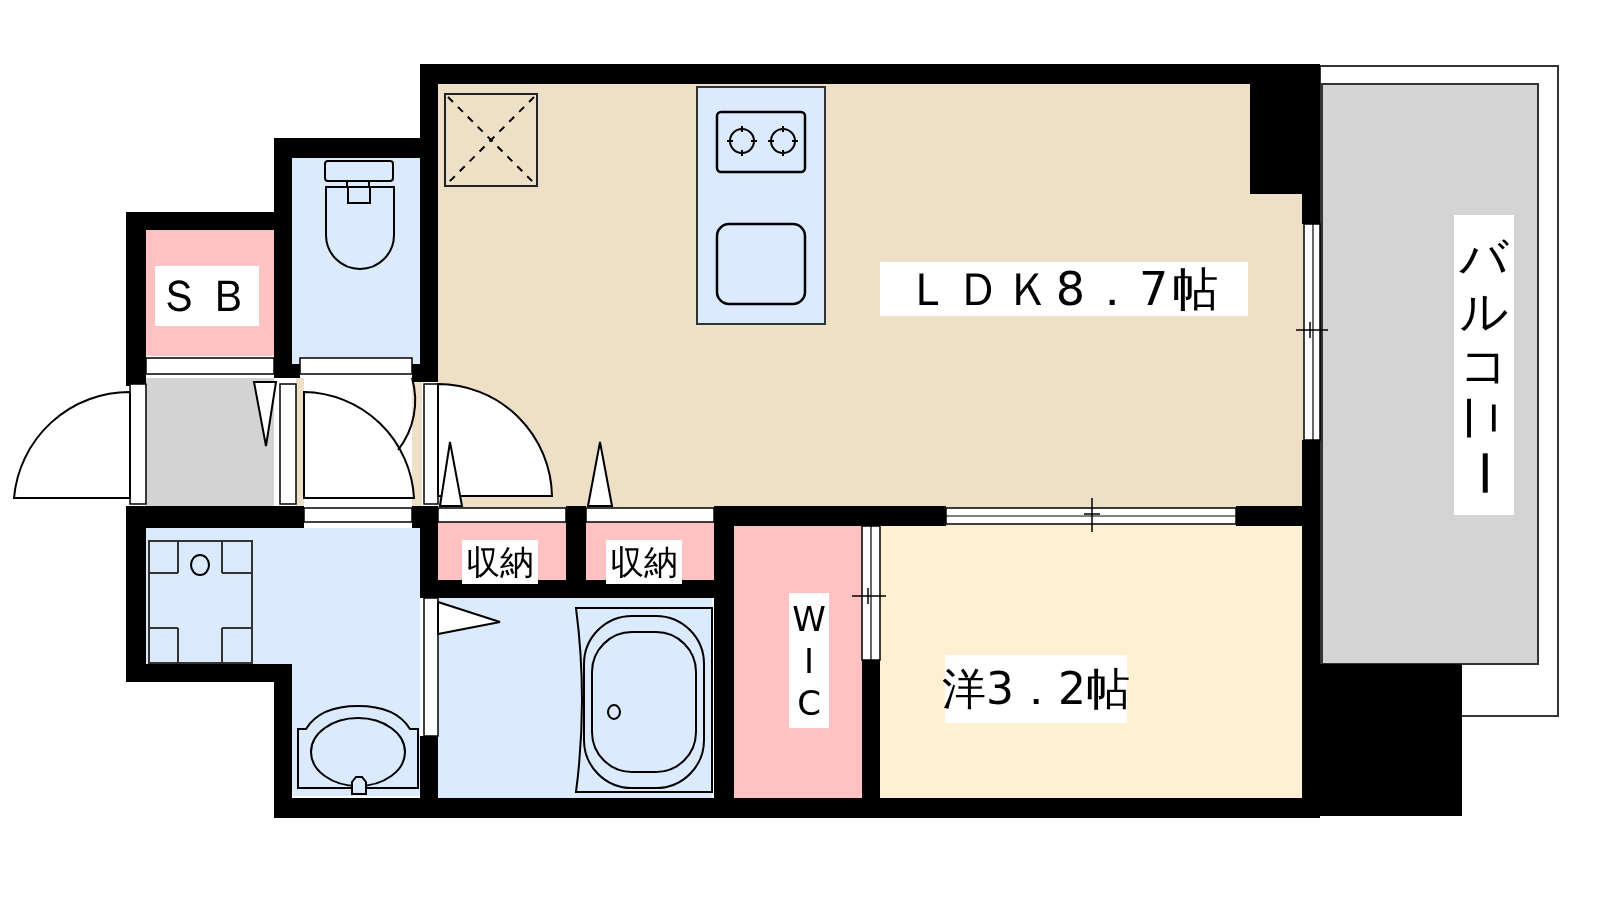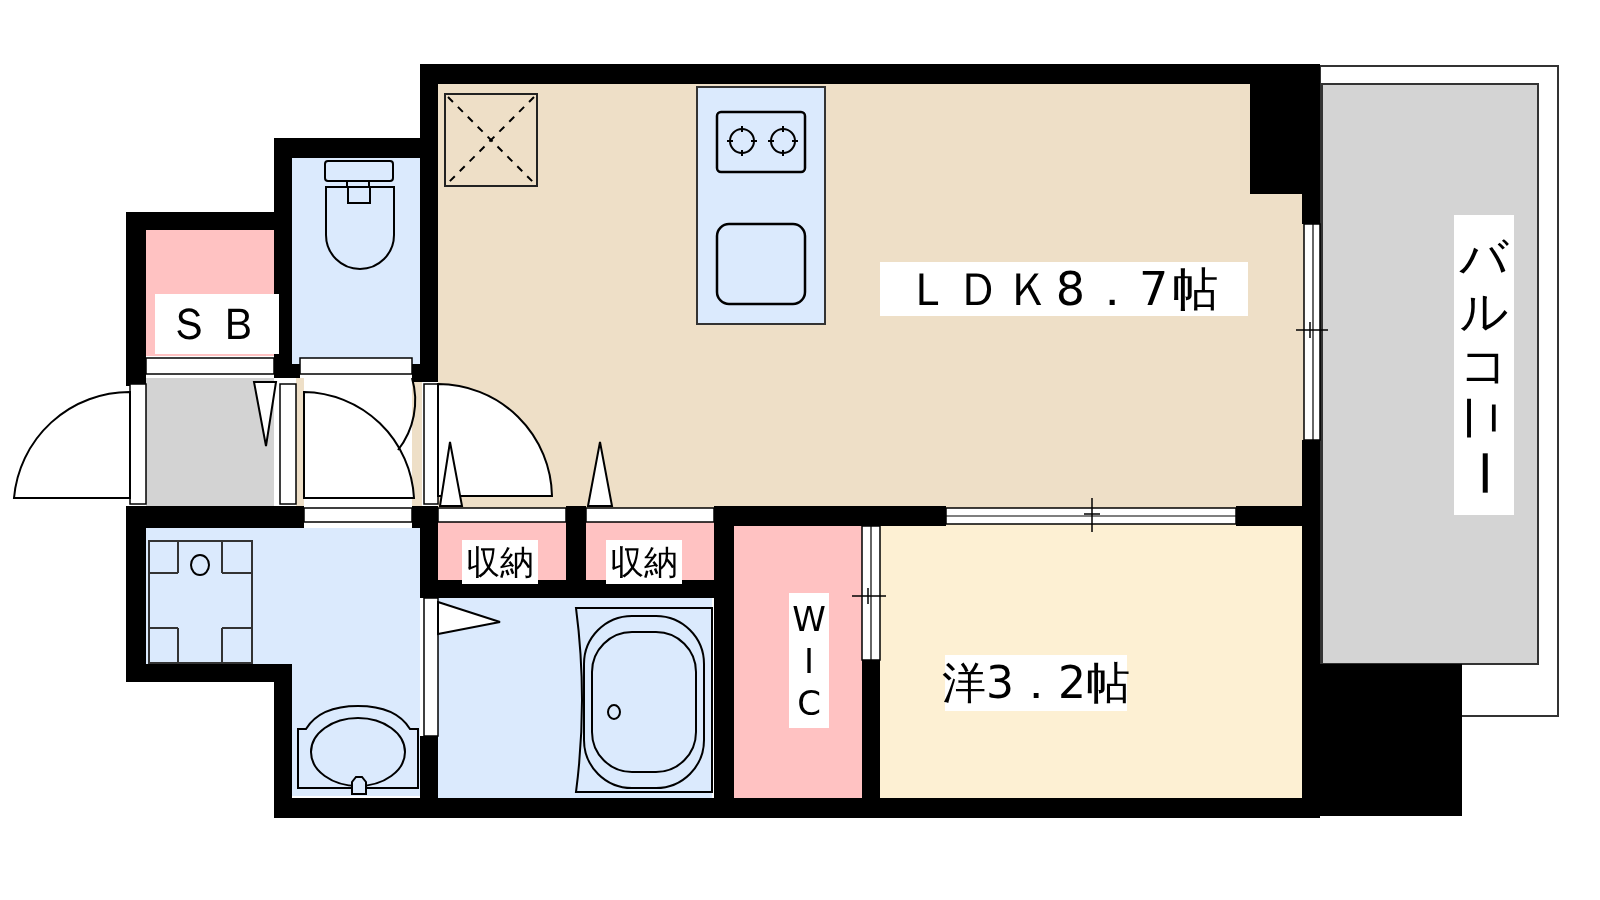--- a/index.html
+++ b/index.html
@@ -187,23 +187,23 @@
   <g fill="#DBEAFD" stroke="#000" stroke-width="2">
     <path d="M576 608 H712 V792 H576 Q588 700 576 608 Z"></path>
     <rect x="584" y="616" width="120" height="172" rx="48"></rect>
     <rect x="592" y="632" width="104" height="140" rx="40"></rect>
     <ellipse cx="614" cy="712" rx="6" ry="7"></ellipse>
   </g>
 </svg>
 
 <div class="lbl" style="left:880px; top:262px; width:368px; height:54px; font-size:46px; letter-spacing:4px;">ＬＤＫ8．7帖</div>
 
-<div class="lbl" style="left:945px; top:655px; width:182px; height:56px; font-size:44px;">洋3．2帖</div>
-
-<div class="lbl" style="left:155px; top:266px; width:124px; height:60px; font-size:44px; letter-spacing:6px;margin-top:28px;">ＳＢ</div>
+<div class="lbl" style="left:945px; top:655px; width:182px; height:68px; font-size:44px;">洋3．2帖</div>
+
+<div class="lbl" style="left:155px; top:266px; width:104px; height:60px; font-size:44px; letter-spacing:6px;">ＳＢ</div>
 
 <div class="lbl" style="left:462px; top:540px; width:76px; height:44px; font-size:34px;">収納</div>
 
 <div class="lbl" style="left:606px; top:540px; width:76px; height:44px; font-size:34px;">収納</div>
 
 <div class="lbl vert" style="left:789px; top:593px; width:40px; height:135px; font-size:34px; gap:8px;">
   <span>W</span>
   <span>I</span>
   <span>C</span>
 </div>

